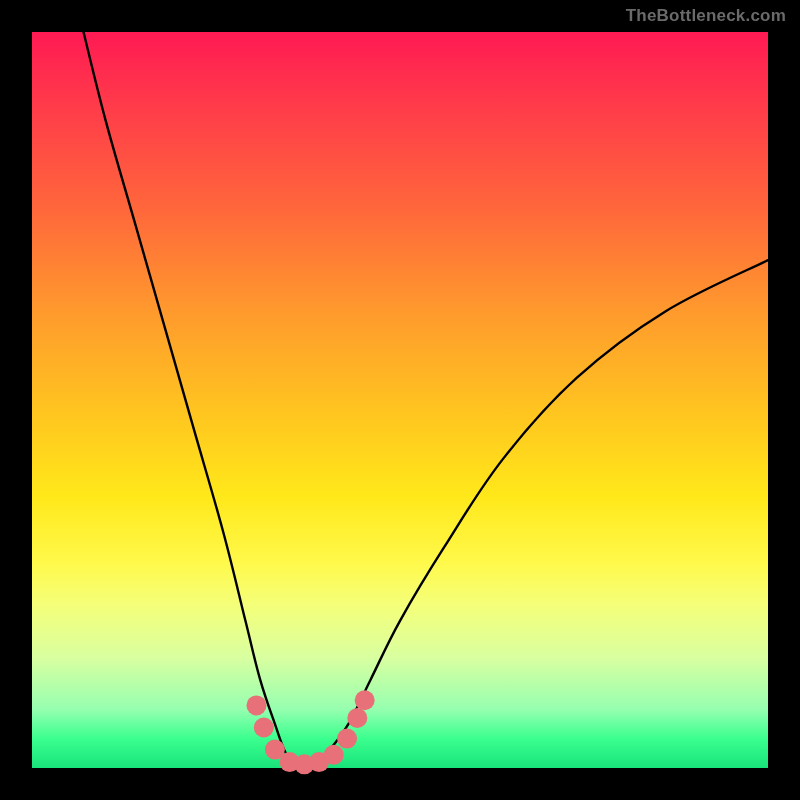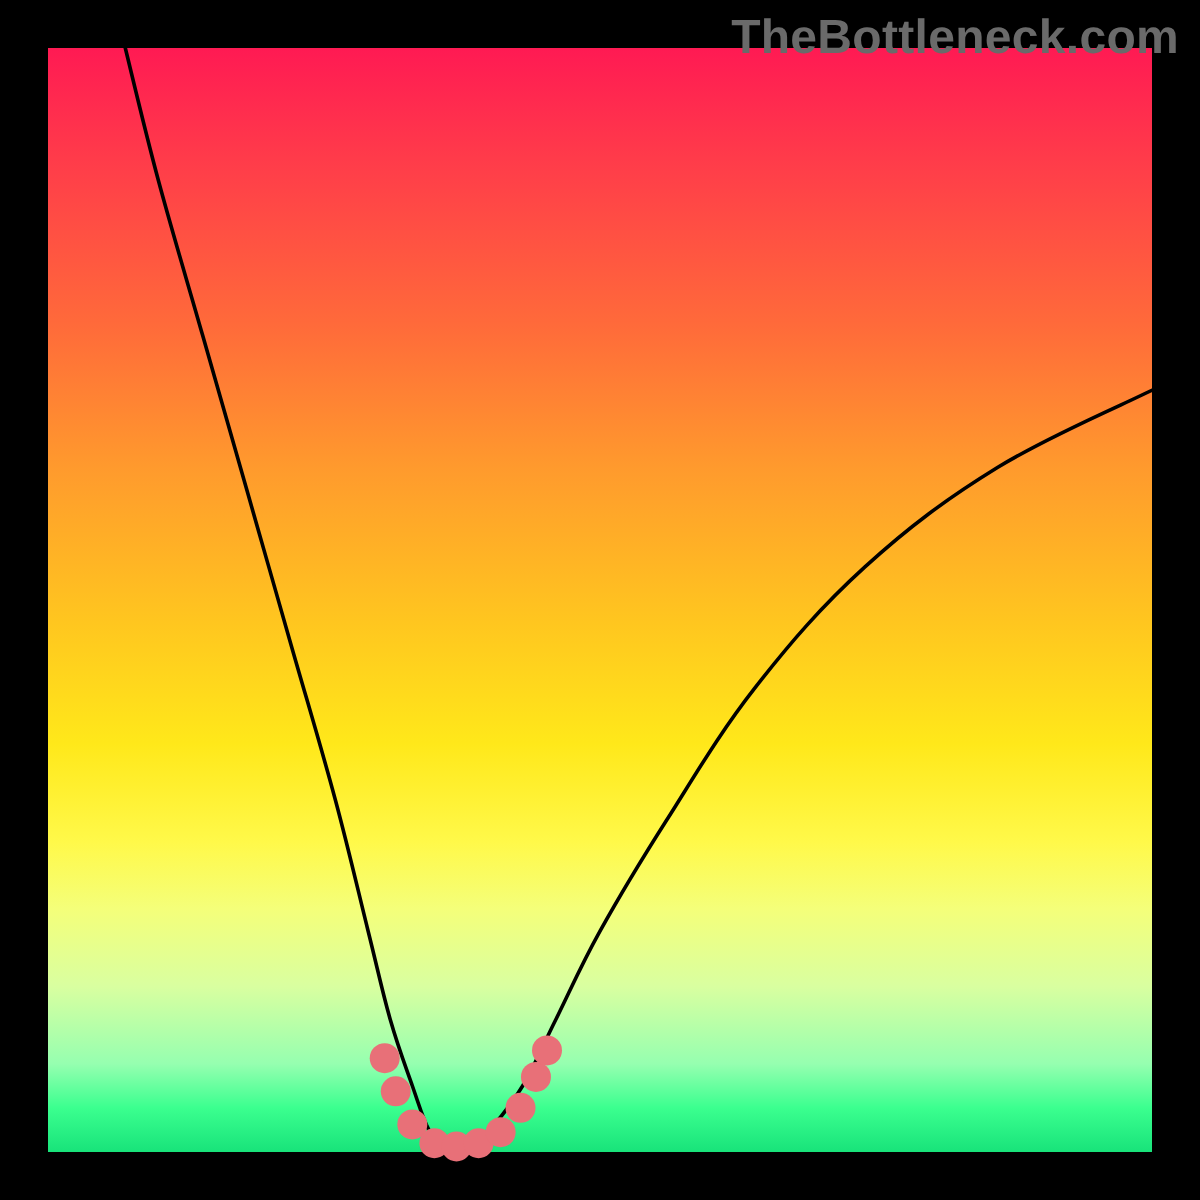--- a/index.html
+++ b/index.html
@@ -37,21 +37,21 @@
       #96ffb0 92%,
       #3bff8f 96%,
       #18e37a 100%
     );
   }
   .watermark {
     position: absolute;
     top: 6px;
     right: 14px;
     font-family: Arial, Helvetica, sans-serif;
-    font-size: 32px;
+    font-size: 17px;
     font-weight: 600;
     color: #6a6a6a;
     letter-spacing: 0.2px;
     user-select: none;
   }
   svg.curve {
     position: absolute;
     top: 0;
     left: 0;
     width: 736px;

